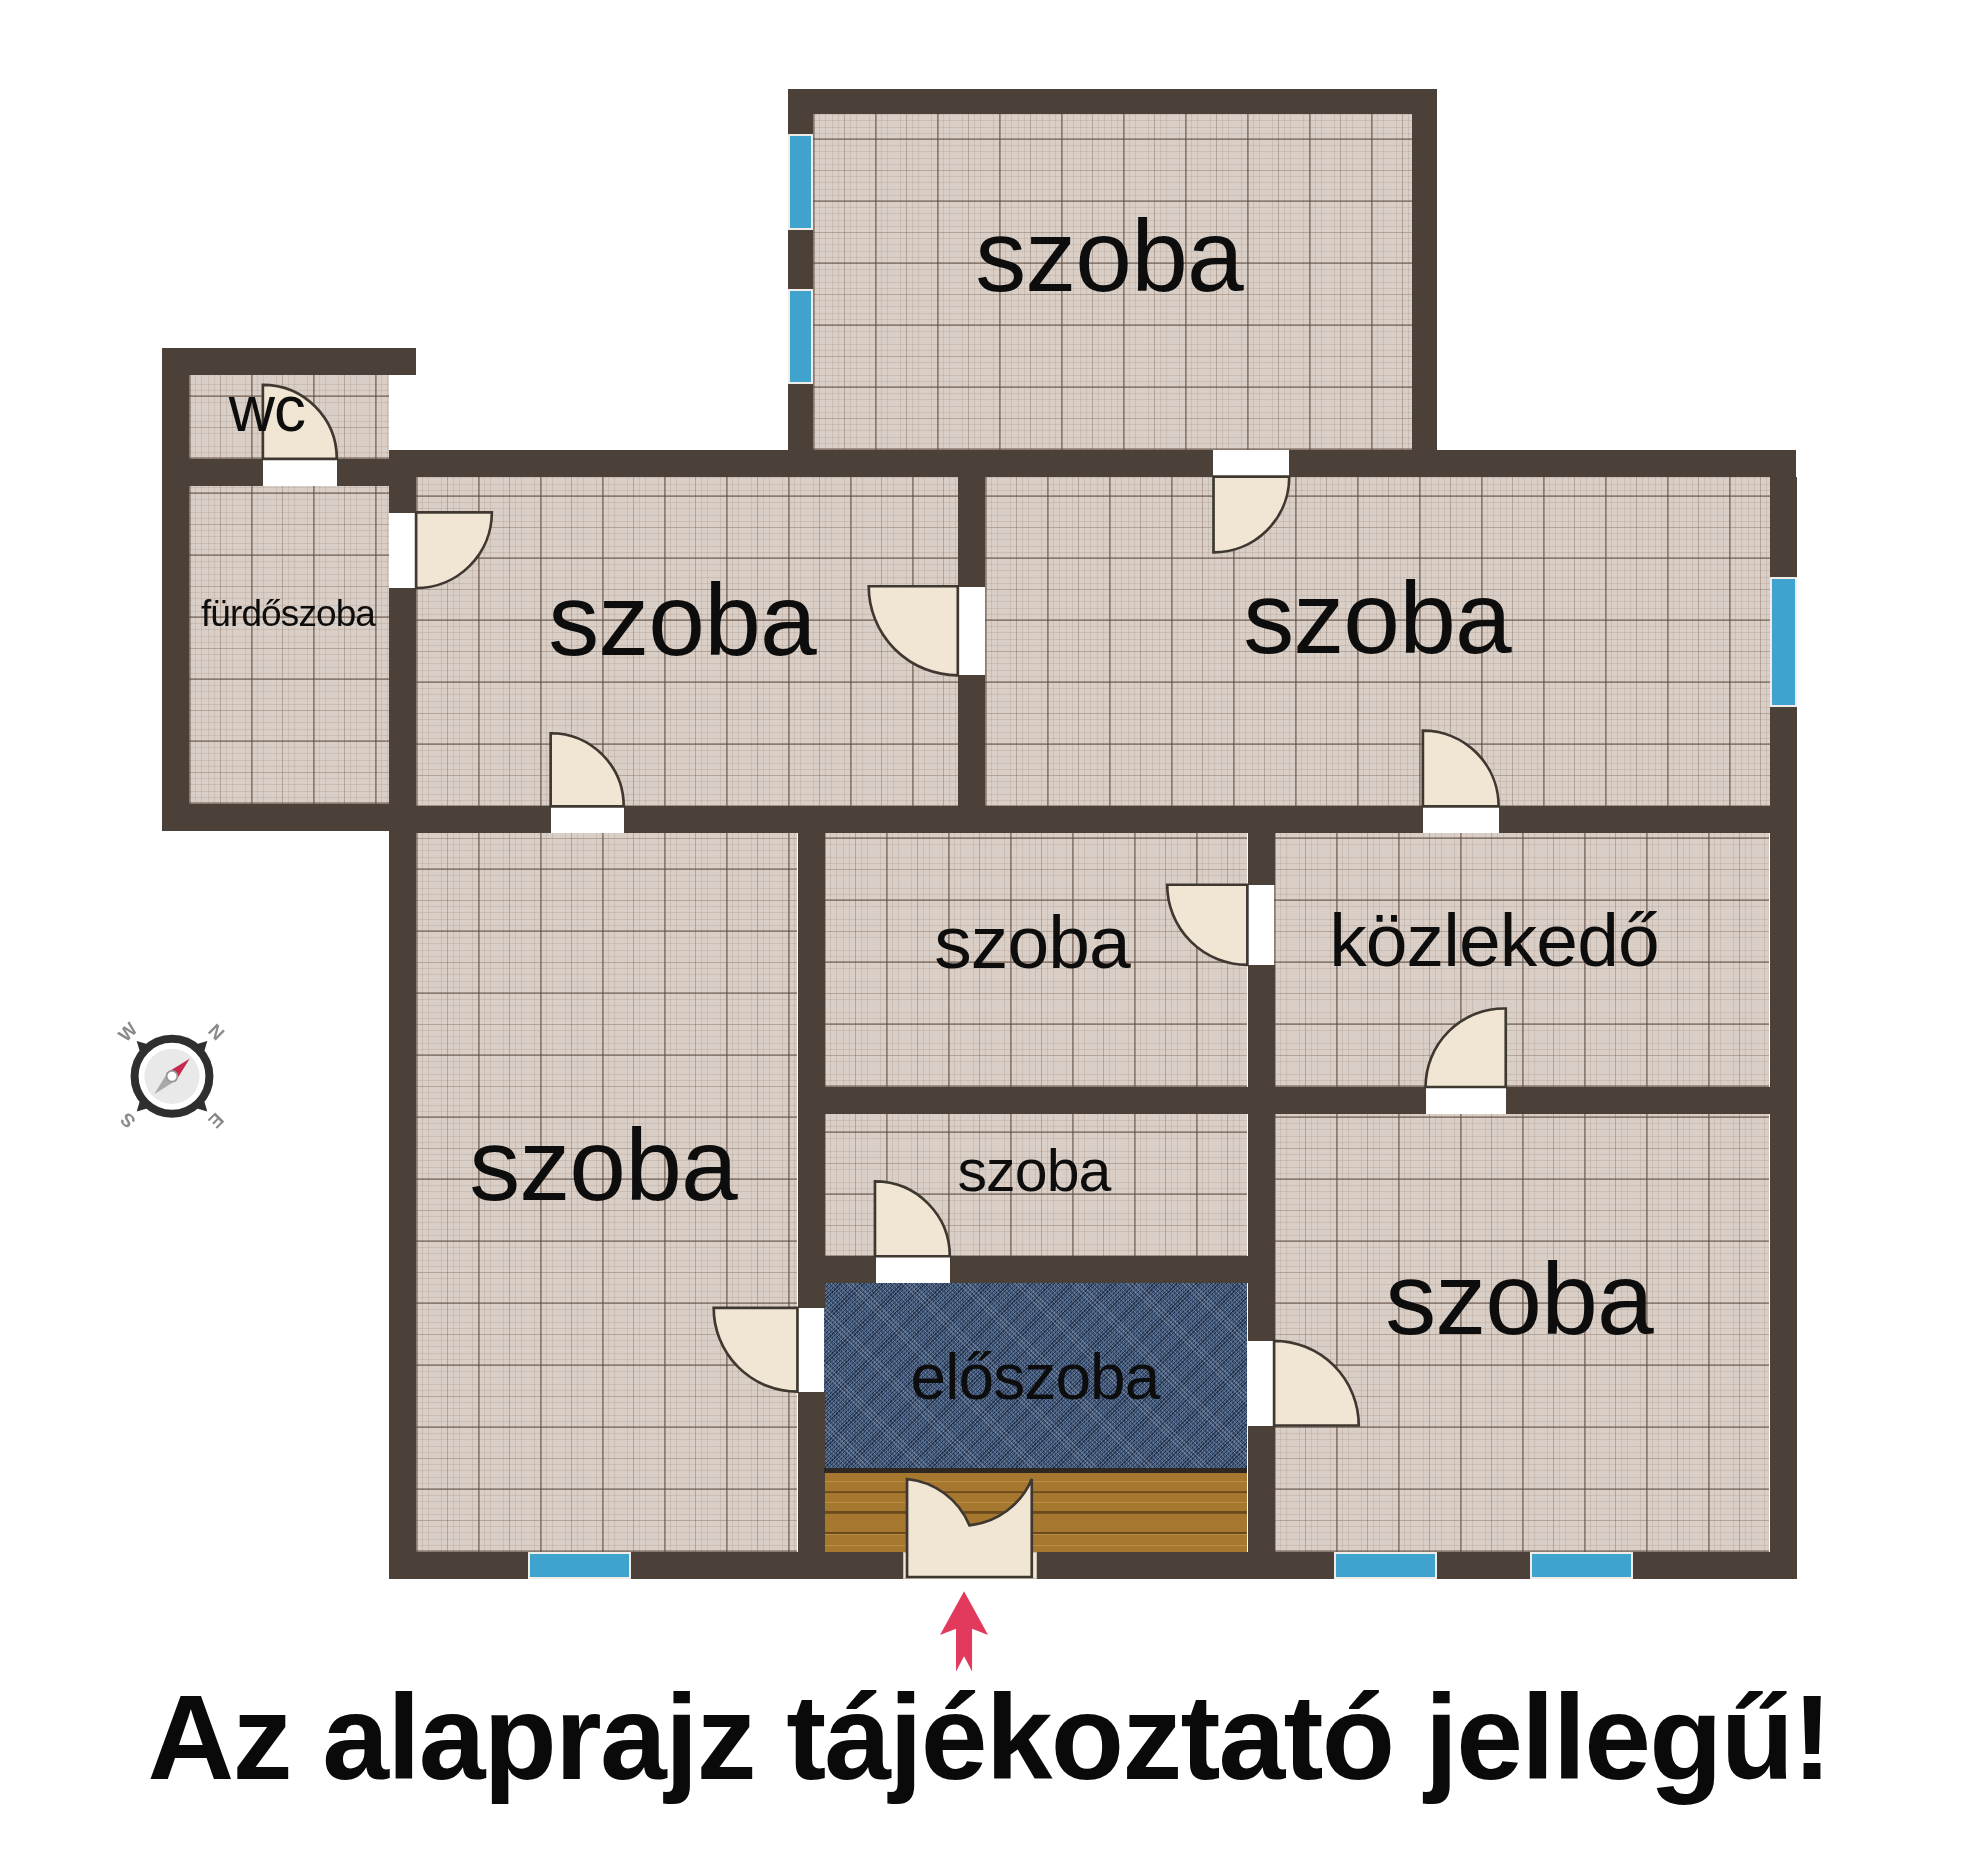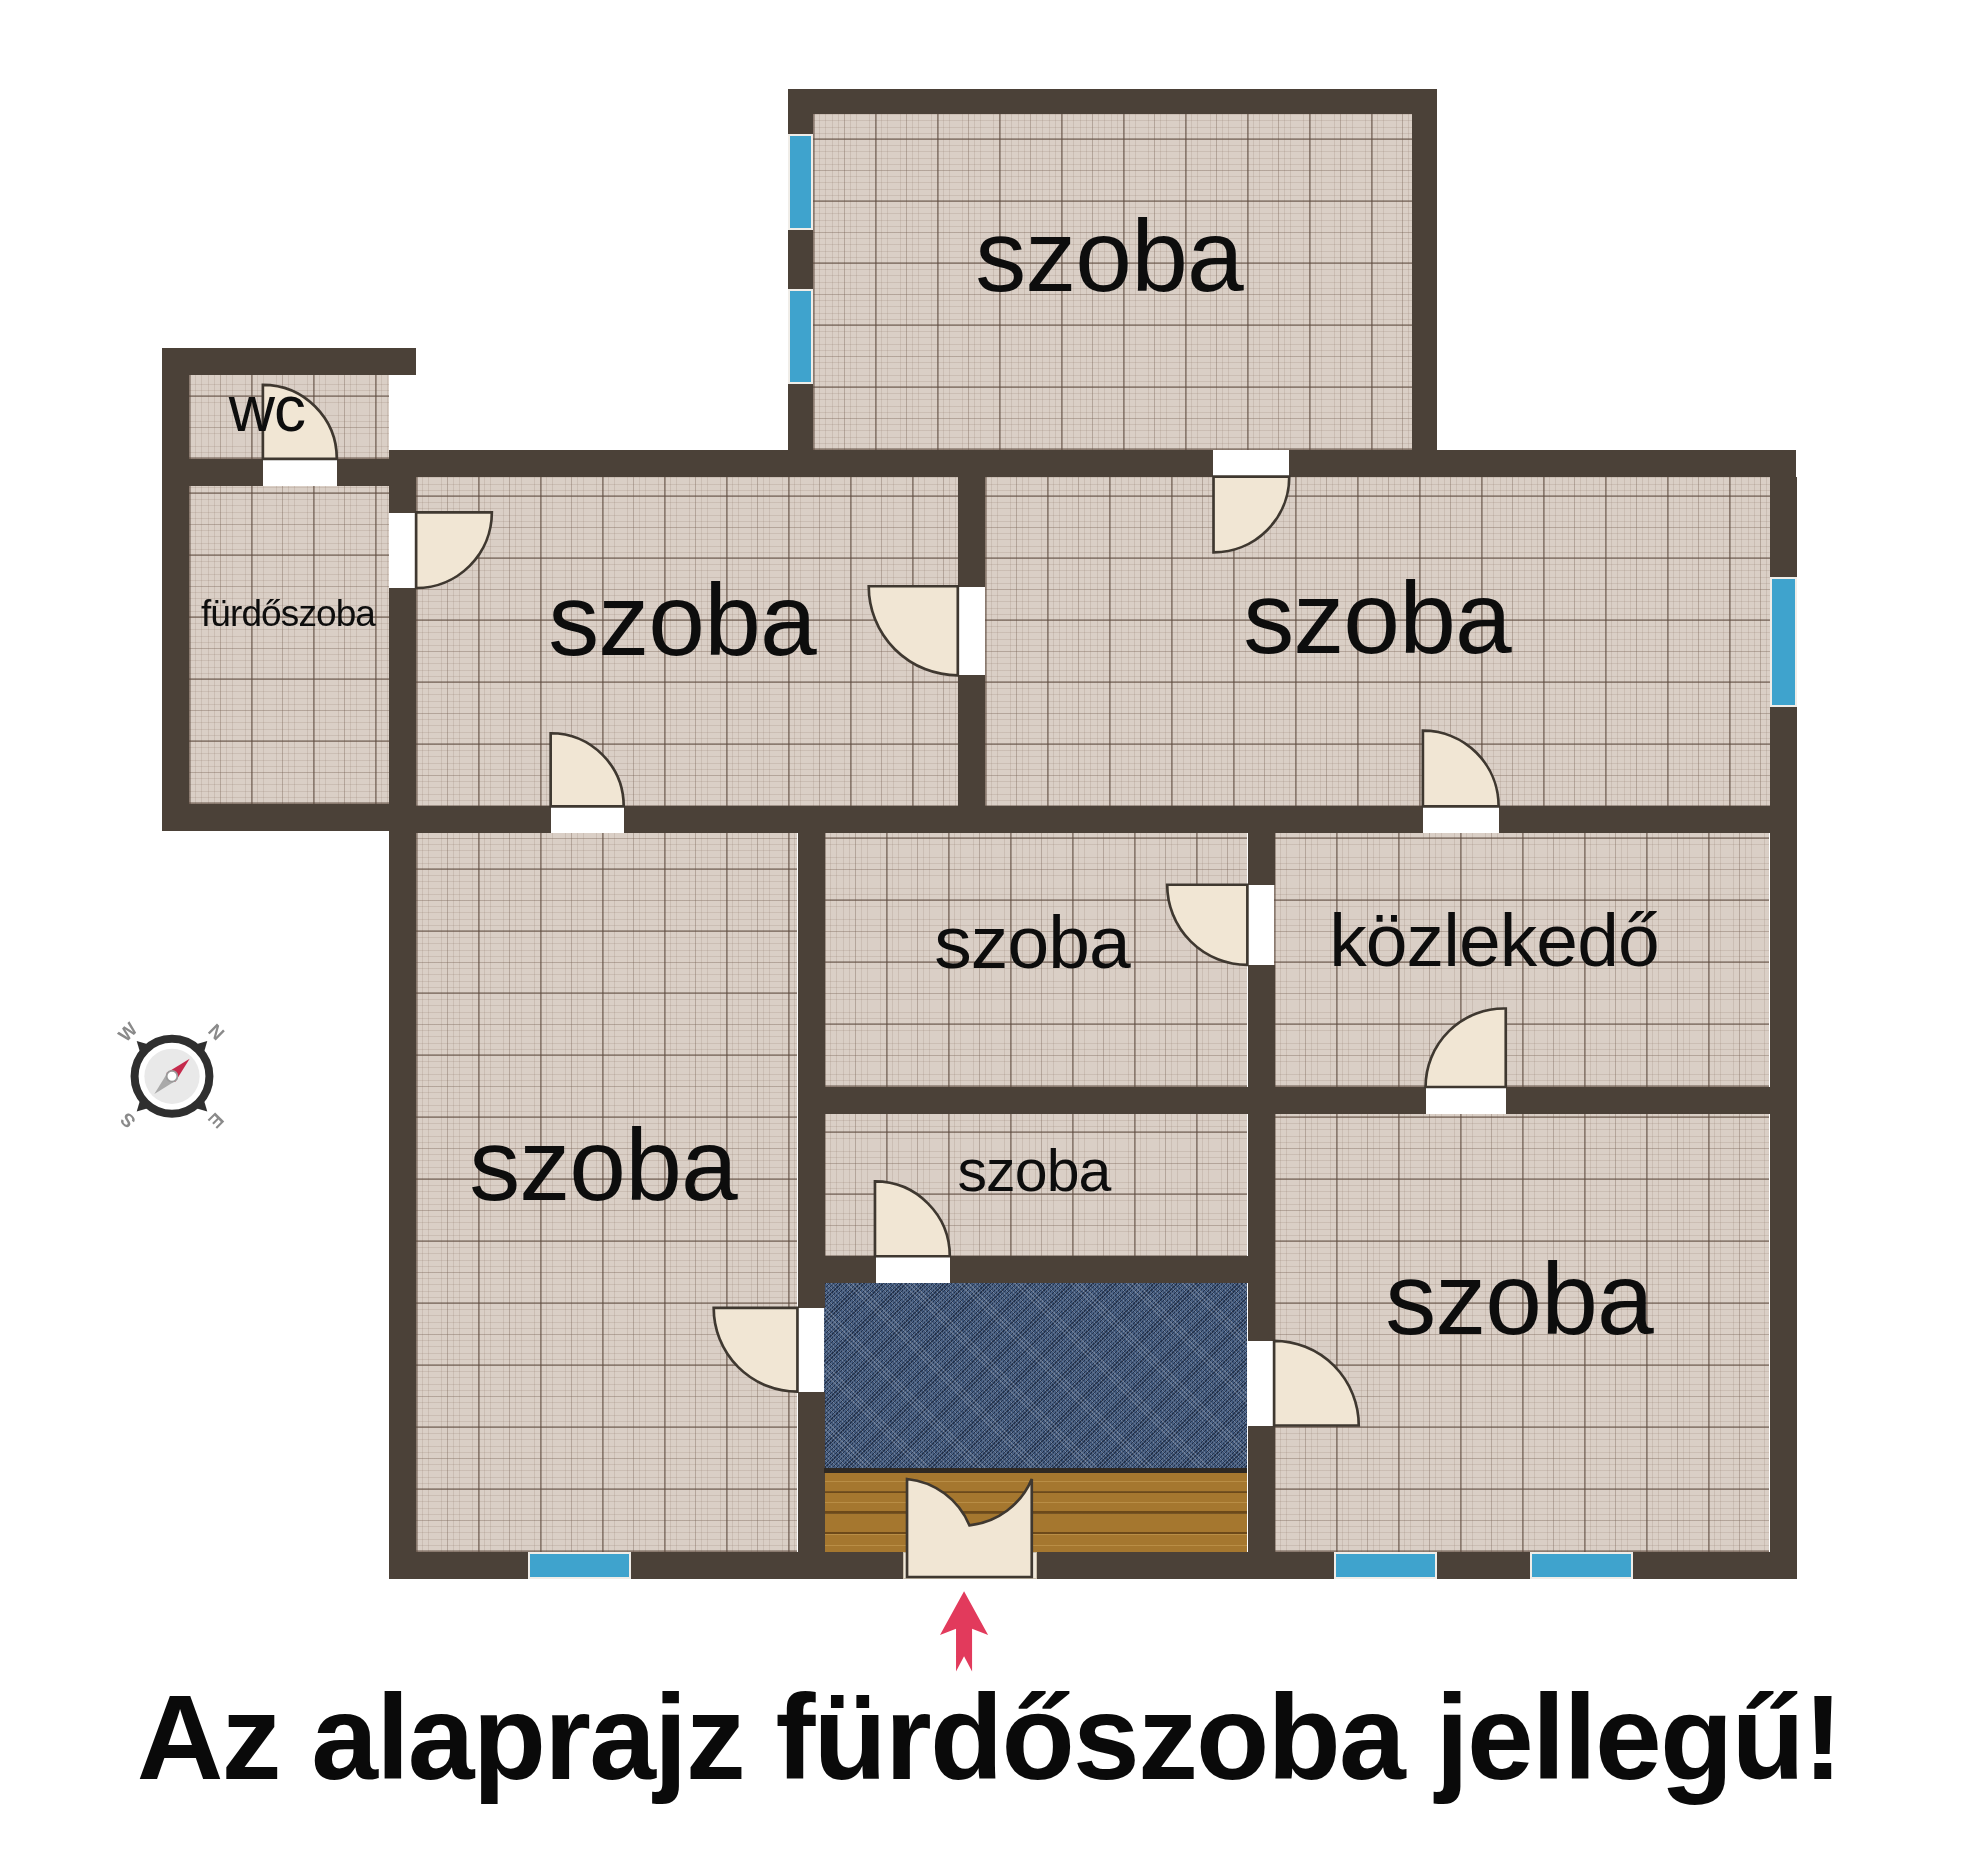--- a/index.html
+++ b/index.html
@@ -162,17 +162,18 @@
 
   <span class="room-label lbl-xl" style="left:1109px;top:260px;">szoba</span>
   <span class="room-label lbl-md" style="left:267px;top:412px;">wc</span>
   <span class="room-label lbl-xs" style="left:288px;top:615px;">fürdőszoba</span>
   <span class="room-label lbl-xl" style="left:682px;top:624px;">szoba</span>
   <span class="room-label lbl-xl" style="left:1377px;top:622px;">szoba</span>
   <span class="room-label lbl-xl" style="left:603px;top:1169px;">szoba</span>
   <span class="room-label lbl-lg" style="left:1032px;top:945px;">szoba</span>
   <span class="room-label lbl-lg" style="left:1494px;top:943px;">közlekedő</span>
   <span class="room-label lbl-sm" style="left:1034px;top:1174px;">szoba</span>
+  <span class="room-label lbl-md" style="left:1035px;top:1380px;">előszoba</span>
   <span class="room-label lbl-xl" style="left:1519px;top:1303px;">szoba</span>
 
-  <div id="caption">Az alaprajz fürdőszoba jellegű!</div>
+  <div id="caption">Az alaprajz tájékoztató jellegű!</div>
 </div>
 
 
 </body></html>

